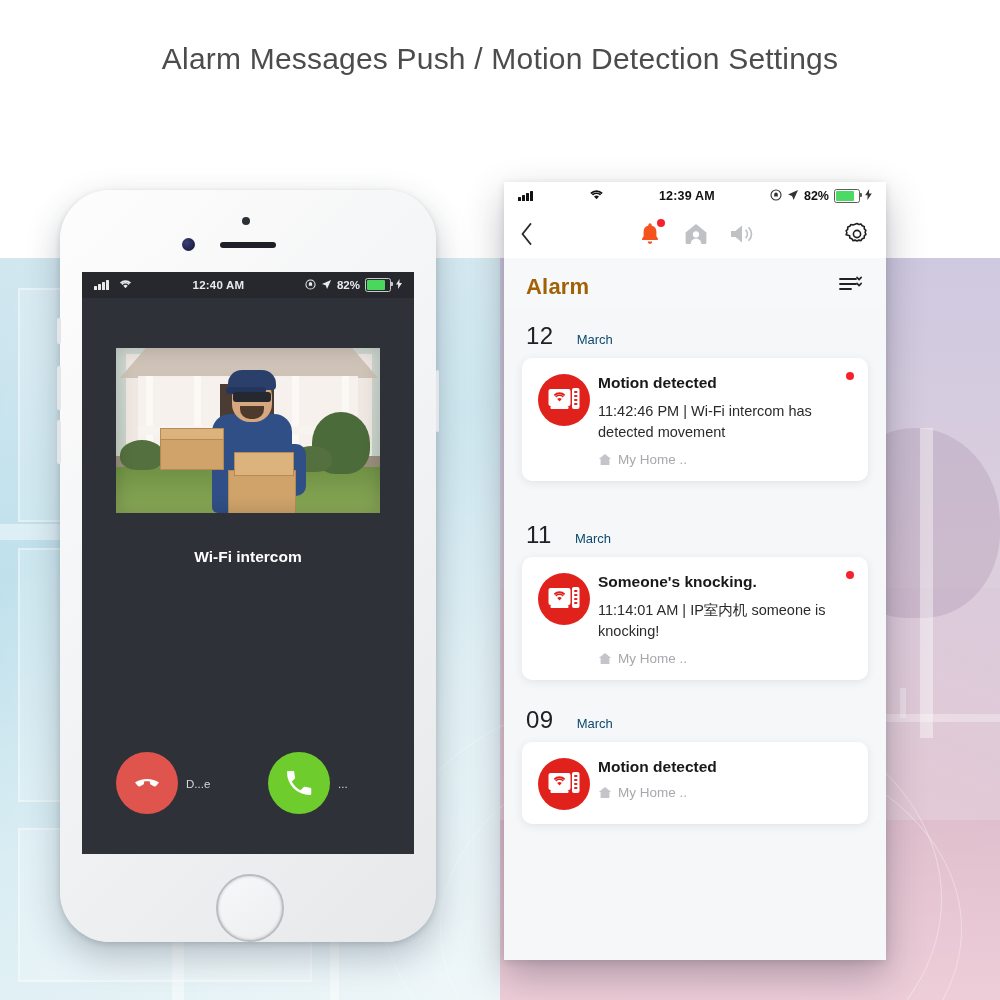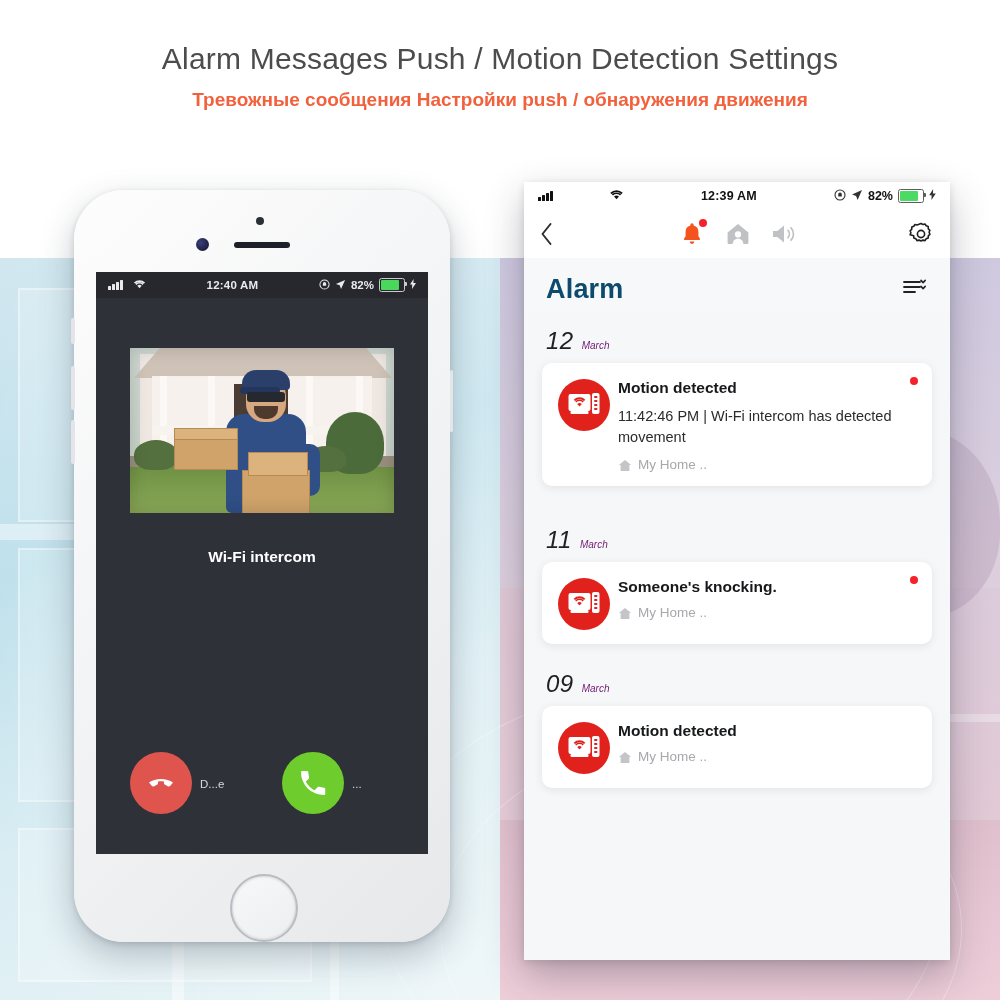--- a/index.html
+++ b/index.html
@@ -29,21 +29,21 @@
   .bg-left .blur{position:absolute;left:0;top:0;width:500px;height:742px;
     background:linear-gradient(90deg,rgba(255,255,255,.05),rgba(255,255,255,.30));}
 
   
   .headings{position:absolute;left:0;top:0;width:1000px;text-align:center;z-index:30;}
   .h-title{font-size:30px;color:#4c4c4c;letter-spacing:.2px;padding-top:42px;line-height:1.15;font-weight:400;}
   .h-sub{font-size:19px;color:#f2603c;padding-top:12px;font-weight:700;line-height:1.15;}
 
   
   .phone-left{
-    position:absolute;left:74px;top:190px;width:376px;height:752px;
+    position:absolute;left:60px;top:190px;width:376px;height:752px;
     background:linear-gradient(135deg,#fdfdfd,#f1f2f4 55%,#e6e8ea);
     border-radius:50px;
     box-shadow:0 14px 34px rgba(40,50,70,.28), 0 2px 6px rgba(0,0,0,.14);
     z-index:20;
   }
   .phone-left .btn-side{position:absolute;background:#e3e5e8;border-radius:2px;}
   .pl-top{position:absolute;left:0;top:0;width:376px;height:82px;}
   .pl-cam{position:absolute;left:122px;top:48px;width:13px;height:13px;border-radius:50%;
     background:radial-gradient(circle at 35% 35%,#3a3f7a,#12132b);}
   .pl-speaker{position:absolute;left:160px;top:52px;width:56px;height:6px;border-radius:3px;background:#1d2026;}
@@ -97,57 +97,57 @@
   .pl-actions{position:absolute;left:0;top:480px;width:369px;height:80px;}
   .call-btn{position:absolute;width:62px;height:62px;border-radius:50%;display:flex;align-items:center;justify-content:center;}
   .call-decline{left:34px;top:0;background:#e0544e;}
   .call-accept{left:186px;top:0;background:#6fcc2d;}
   .call-lbl{position:absolute;top:26px;color:#d8d9dc;font-size:11.5px;}
   .lbl-decline{left:104px;}
   .lbl-accept{left:256px;}
 
   
   .phone-right{
-    position:absolute;left:524px;top:182px;width:426px;height:778px;
+    position:absolute;left:504px;top:182px;width:382px;height:778px;
     background:#fff;overflow:hidden;
     box-shadow:0 16px 36px rgba(40,40,60,.30), 0 2px 8px rgba(0,0,0,.12);
     z-index:21;
   }
   .pr-status{height:28px;display:flex;align-items:center;padding:0 14px;background:#fff;color:#111;font-size:12.5px;}
   .pr-status .mid{flex:1;text-align:center;font-weight:700;letter-spacing:.2px;}
   .pr-status .right{display:flex;align-items:center;gap:5px;font-weight:700;font-size:12.5px;}
   .sig-bars.dark i{background:#111;}
   .batt.dark{border-color:#5c5c5c;}
   .batt.dark i{background:#4cd964;}
   .batt.dark:after{background:#5c5c5c;}
 
   .pr-nav{height:48px;display:flex;align-items:center;background:#fff;padding:0 16px;}
   .nav-spacer{flex:1;}
   .nav-item{position:relative;display:flex;align-items:center;justify-content:center;width:46px;height:40px;}
   .badge-dot{position:absolute;right:8px;top:5px;width:8px;height:8px;border-radius:50%;background:#f5222d;}
 
   .pr-body{background:#f6f7f8;height:702px;overflow:hidden;}
   .pr-titlebar{display:flex;align-items:center;justify-content:space-between;padding:16px 22px 6px 22px;background:#f7f8f9;}
-  .pr-title{font-size:27px;font-weight:700;color:#0c4a6e;letter-spacing:.2px;}
-
-  .date-row{padding:16px 22px 8px 22px;display:flex;align-items:baseline;gap:8px;font-style:italic;}
+  .pr-title{font-size:22px;font-weight:700;color:#a16207;letter-spacing:.2px;}
+
+  .date-row{padding:16px 22px 8px 22px;display:flex;align-items:baseline;gap:23px;}
   .date-num{font-size:24px;color:#202124;font-weight:400;letter-spacing:.5px;}
-  .date-mon{font-size:10px;color:#701a75;}
+  .date-mon{font-size:13px;color:#0c4a6e;}
 
   .alarm-card{
     margin:0 18px 0 18px;background:#fff;border-radius:10px;
     box-shadow:0 2px 8px rgba(60,60,80,.10);
     padding:16px 16px 14px 16px;position:relative;display:flex;gap:8px;
   }
   .alarm-icon{width:52px;height:52px;border-radius:50%;background:#e0211c;flex:0 0 52px;
     display:flex;align-items:center;justify-content:center;}
   .alarm-content{flex:1;min-width:0;}
   .alarm-title{font-size:15.5px;font-weight:700;color:#17181a;margin-bottom:9px;}
   .alarm-desc{font-size:14.5px;color:#2a2b2d;line-height:1.42;margin-bottom:10px;white-space:pre-wrap;}
-  .alarm-loc{display:flex;align-items:flex-end;gap:6px;font-size:13.5px;color:#a6a8ac;margin-top:8px;}
+  .alarm-loc{display:flex;align-items:center;gap:6px;font-size:13.5px;color:#a6a8ac;margin-top:8px;}
   .unread-dot{position:absolute;right:14px;top:14px;width:8px;height:8px;border-radius:50%;background:#f5222d;}
 </style>
 </head>
 <body>
 
 <div class="stage">
 
   <div class="bg-band">
     <div class="bg-left">
       <div class="pane" style="left:18px;top:30px;width:150px;height:230px;"></div>
@@ -171,21 +171,20 @@
       <div class="rail" style="left:350px;top:430px;width:6px;height:30px;"></div>
       <div class="rail" style="left:400px;top:430px;width:6px;height:30px;"></div>
       <div class="ground"></div>
       <div class="swoosh" style="left:-120px;top:430px;width:560px;height:420px;"></div>
       <div class="swoosh" style="left:-60px;top:480px;width:520px;height:380px;"></div>
     </div>
   </div>
 
   <div class="headings">
     <div class="h-title">Alarm Messages Push / Motion Detection Settings</div>
-    <div class="h-sub">Тревожные сообщения Настройки push / обнаружения движения</div>
   </div>
 
   <div class="phone-left">
     <div class="btn-side" style="left:-3px;top:128px;width:3.5px;height:26px;"></div>
     <div class="btn-side" style="left:-3px;top:176px;width:3.5px;height:44px;"></div>
     <div class="btn-side" style="left:-3px;top:230px;width:3.5px;height:44px;"></div>
     <div class="btn-side" style="right:-3px;top:180px;width:3.5px;height:62px;"></div>
 
     <div class="pl-top">
       <div class="pl-sensor"></div>
@@ -422,20 +421,21 @@
             <rect x="27" y="10" width="3.5" height="2" rx="1" fill="#e0211c"></rect>
             <rect x="27" y="14" width="3.5" height="2" rx="1" fill="#e0211c"></rect>
             <rect x="27" y="18" width="3.5" height="2" rx="1" fill="#e0211c"></rect>
             <path d="M12.5 16.6l-2.3-2.5a3.4 3.4 0 0 1 4.6 0z" fill="#e0211c"></path>
             <path d="M8 11l-1.3-1.3a8.2 8.2 0 0 1 11.6 0L17 11a6.4 6.4 0 0 0-9 0z" fill="#e0211c"></path>
             <path d="M9.3 12.4 8.2 11.3a6.1 6.1 0 0 1 8.6 0l-1.1 1.1a4.6 4.6 0 0 0-6.4 0z" fill="#e0211c"></path>
           </svg>
         </div>
         <div class="alarm-content">
           <div class="alarm-title">Someone's knocking.</div>
+          <div class="alarm-desc">11:14:01 AM | IP室内机 someone is knocking!</div>
           <div class="alarm-loc">
             <svg width="14" height="13" viewBox="0 0 14 13">
                 <path d="M7 1 .8 6h1.8v6h8.8V6h1.8z" fill="#c3c5c9"></path>
               </svg>
             <span>My Home ..</span>
           </div>
         </div>
         <span class="unread-dot"></span>
       </div>
 

